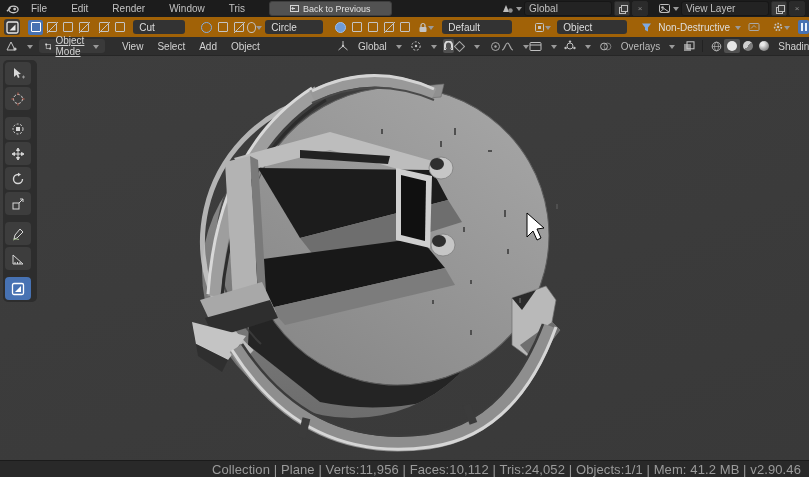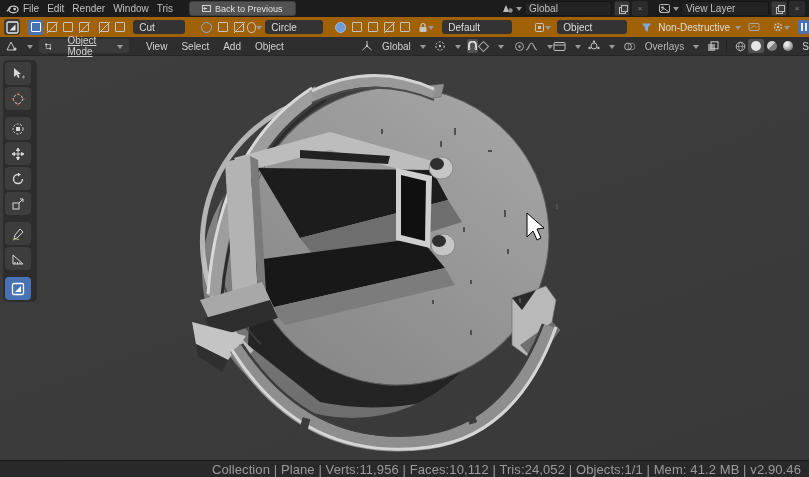--- a/index.html
+++ b/index.html
@@ -5,23 +5,23 @@
   html,body{margin:0;padding:0;background:#3b3b3b;}
   body{width:809px;height:477px;overflow:hidden;
        font-family:"Liberation Sans","DejaVu Sans",sans-serif;
        -webkit-font-smoothing:antialiased;color:#c9c9c9;}
   #app{position:relative;width:809px;height:477px;background:#3b3b3b;}
 
   
   .row1{position:absolute;top:0;left:0;right:0;height:17px;background:#1c1c1c;
         display:flex;align-items:center;font-size:10px;color:#c2c2c2;z-index:6;}
   .blogo{width:13px;height:13px;margin-left:6px;}
-  .menu{padding:1px 4px;cursor:default;}
+  .menu{padding:1px 12px;cursor:default;}
   .backbtn{margin-left:12px;height:13px;background:#525252;border:1px solid #3e3e3e;
-           border-radius:3px;display:flex;align-items:center;gap:4px;padding:0 12px;
+           border-radius:3px;display:flex;align-items:center;gap:4px;padding:0 20px;
            font-size:9px;color:#e0e0e0;}
   .r1group{display:flex;align-items:center;gap:2px;}
   .r1field{display:flex;align-items:center;height:13px;background:#232323;
            border:1px solid #161616;border-radius:3px;padding:0 4px;gap:3px;min-width:78px;}
   .r1btn{width:14px;height:13px;background:#3a3a3a;border:1px solid #2a2a2a;border-radius:2px;
          display:flex;align-items:center;justify-content:center;color:#bdbdbd;font-size:8px;}
   .r1x{background:#2b2b2b;color:#8a8a8a;}
   .copyico{position:relative;width:7px;height:7px;}
   .copyico::before,.copyico::after{content:"";position:absolute;width:5px;height:5px;border:1px solid currentColor;}
   .copyico::before{left:0;top:2px}.copyico::after{left:2px;top:0;background:#3a3a3a;}
@@ -47,21 +47,21 @@
   .pausebtn{width:17px;height:14px;background:#4772b3;border-radius:2px;display:flex;
             align-items:center;justify-content:center;gap:2px;}
   .pausebtn i{display:block;width:2px;height:8px;background:#eaf1fb;}
 
   
   .row3{position:absolute;top:37px;left:0;right:0;height:18px;background:#2e2e2e;
         display:flex;align-items:center;font-size:10px;color:#d2d2d2;z-index:6;
         border-bottom:1px solid #262626;}
   .hmenu{padding:1px 7px;}
   .hgrp{display:flex;align-items:center;gap:9px;}
-  .modefield{display:flex;align-items:center;gap:16px;height:14px;background:#3a3a3a;
+  .modefield{display:flex;align-items:center;gap:4px;height:14px;background:#3a3a3a;
              border-radius:3px;padding:0 6px;margin-left:6px;text-decoration:underline;}
   .togglebtn{width:16px;height:14px;display:flex;align-items:center;justify-content:center;border-radius:2px;}
   .togglebtn.pressed{background:#505050;}
   .ball{width:10px;height:10px;border-radius:50%;}
   .sep{width:1px;height:12px;background:#222;margin:0 5px;}
 
   
   .viewport{position:absolute;top:55px;left:0;right:0;bottom:16px;
             background:linear-gradient(160deg,#3e3e3e 0%,#393939 100%);overflow:hidden;}
   .tstrip{position:absolute;left:3px;top:5px;width:30px;background:#2d2d2d;border-radius:5px;

